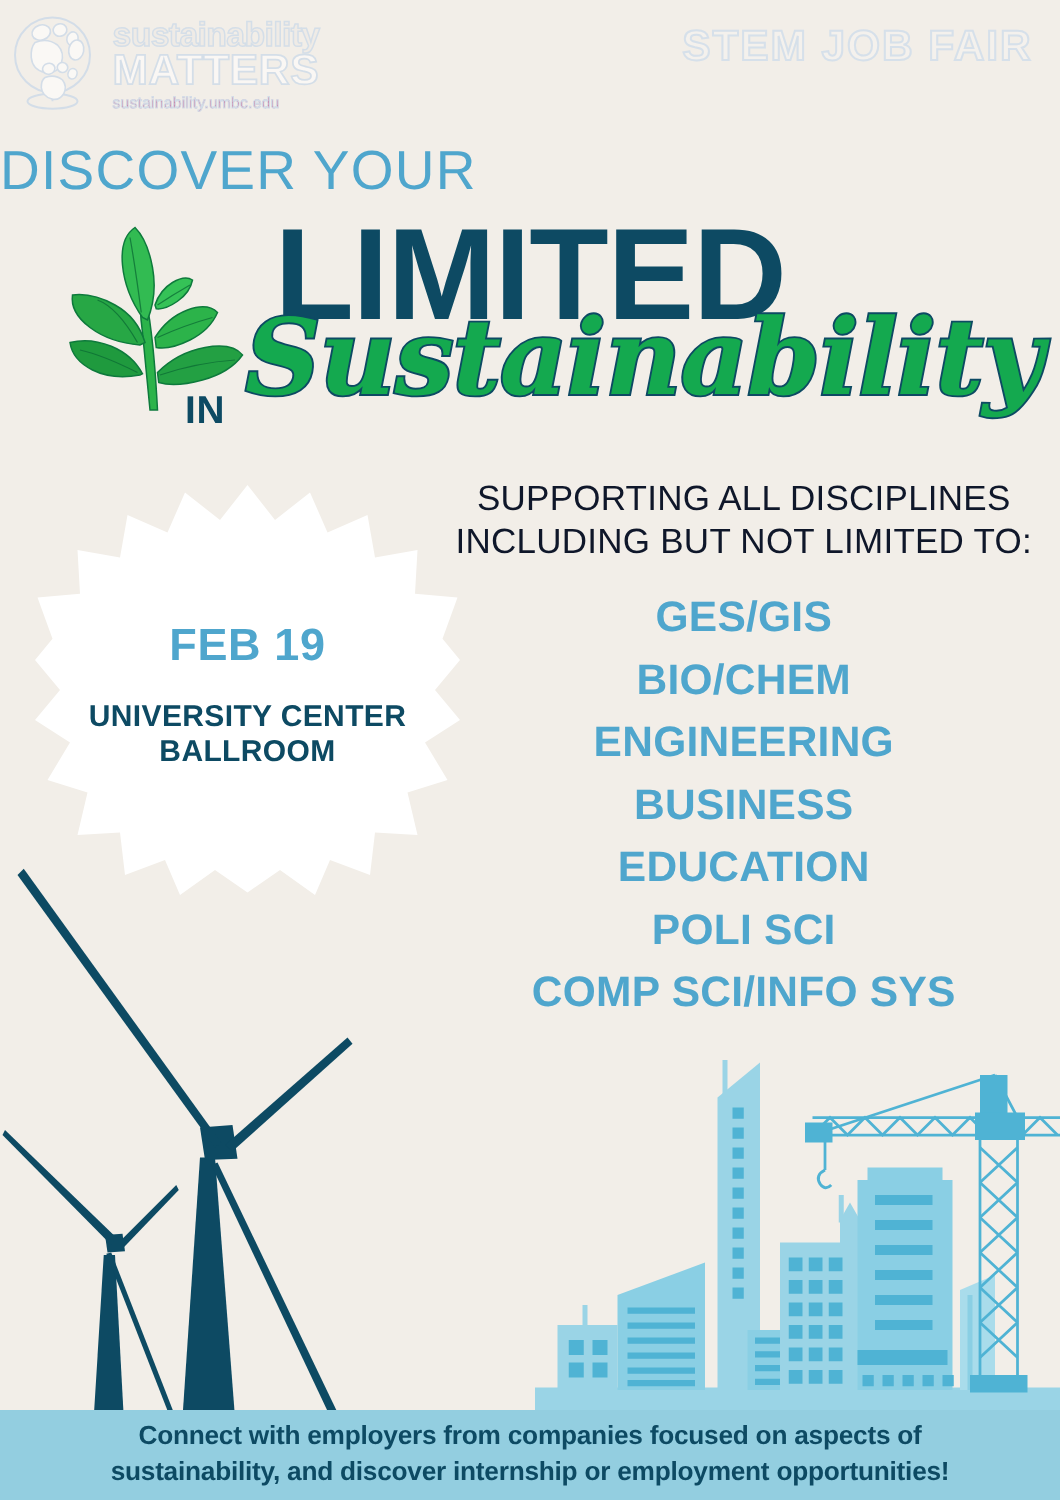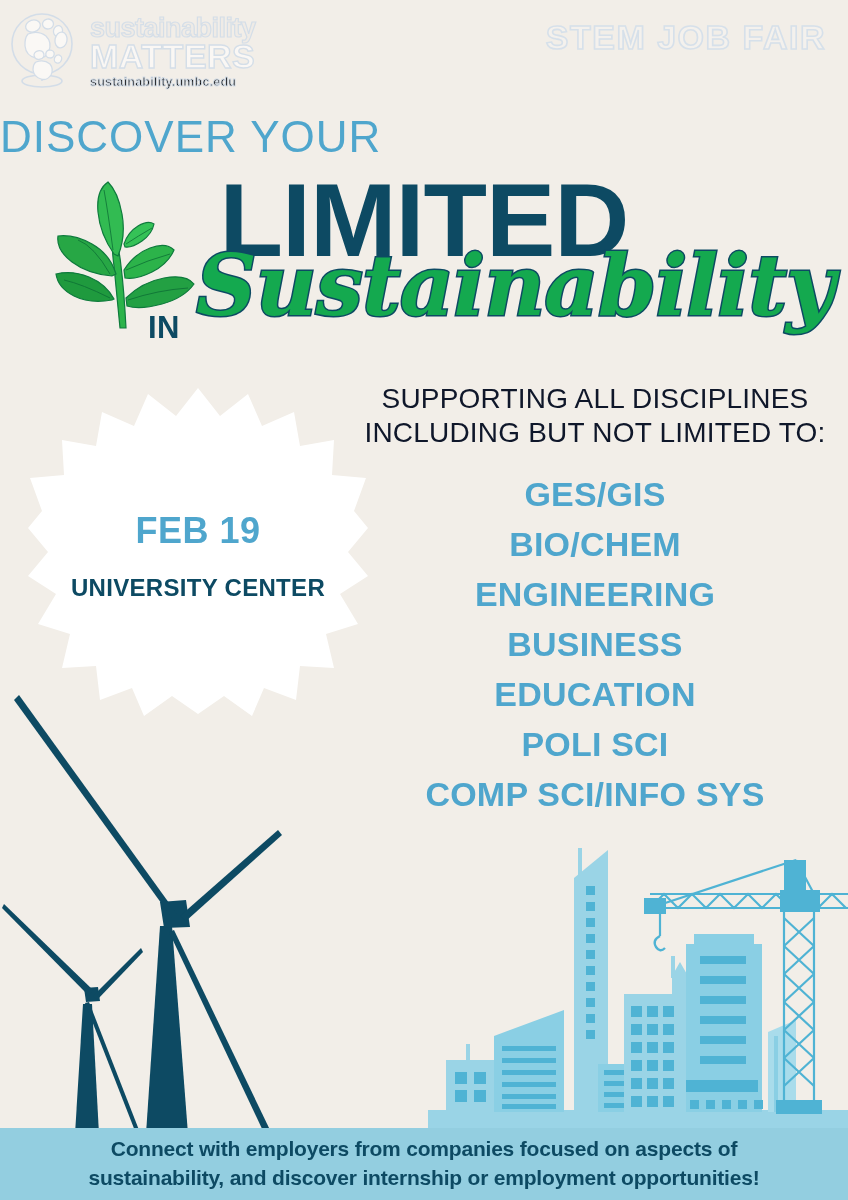--- a/index.html
+++ b/index.html
@@ -25,22 +25,22 @@
   #logo-words { display:flex; flex-direction:column; line-height:1; padding-top:4px; }
   .logo-l1 {
     font-size:27px; font-weight:700; letter-spacing:-0.5px;
     color:#EFEBE6; -webkit-text-stroke:1.2px #D4DEE8;
   }
   .logo-l2 {
     font-size:34px; font-weight:800; letter-spacing:0.5px; margin-top:-3px;
     color:#FAF7F4; -webkit-text-stroke:1.4px #D4DEE8;
   }
   .logo-l3 {
-    font-size:12.5px; font-weight:700; letter-spacing:0.2px; margin-top:3px;
-    color:#000000; -webkit-text-stroke:0.9px #D2DCE7;
+    font-size:12.5px; font-weight:400; letter-spacing:0.2px; margin-top:3px;
+    color:#be185d; -webkit-text-stroke:0.9px #D2DCE7;
   }
 
   #stem-job-fair {
     position:absolute; right:22px; top:18px;
     font-size:34px; font-weight:800; letter-spacing:1.5px;
     color:#F4F1ED; -webkit-text-stroke:1.6px #D6E0EA;
   }
 
   
   #discover {
@@ -186,20 +186,21 @@
   <div id="sustainability-word">Sustainability</div>
 
   <div id="badge">
     <svg viewBox="0 0 340 330">
       <polygon fill="#FFFFFF" points="170,2 192,30 220,8 234,40 266,26 272,60 306,54 304,89 338,92 326,125 340,142 320,166 340,190 312,208 330,238 298,248 306,282 272,280 268,314 236,302 224,330 196,310 170,328 144,310 116,330 104,302 72,314 68,280 34,282 42,248 10,238 28,208 0,190 20,166 0,142 14,125 2,92 36,89 34,54 68,60 74,26 106,40 120,8 148,30"></polygon>
     </svg>
     <div id="badge-text">
       <div class="badge-date">FEB 19</div>
       <div class="badge-loc">
         <div>UNIVERSITY CENTER</div>
+        <div>BALLROOM</div>
       </div>
     </div>
   </div>
 
   <div id="disciplines">
     <div class="disc-head">SUPPORTING ALL DISCIPLINES</div>
     <div class="disc-head">INCLUDING BUT NOT LIMITED TO:</div>
     <div class="disc-list">
       <div class="disc-item">GES/GIS</div>
       <div class="disc-item">BIO/CHEM</div>

